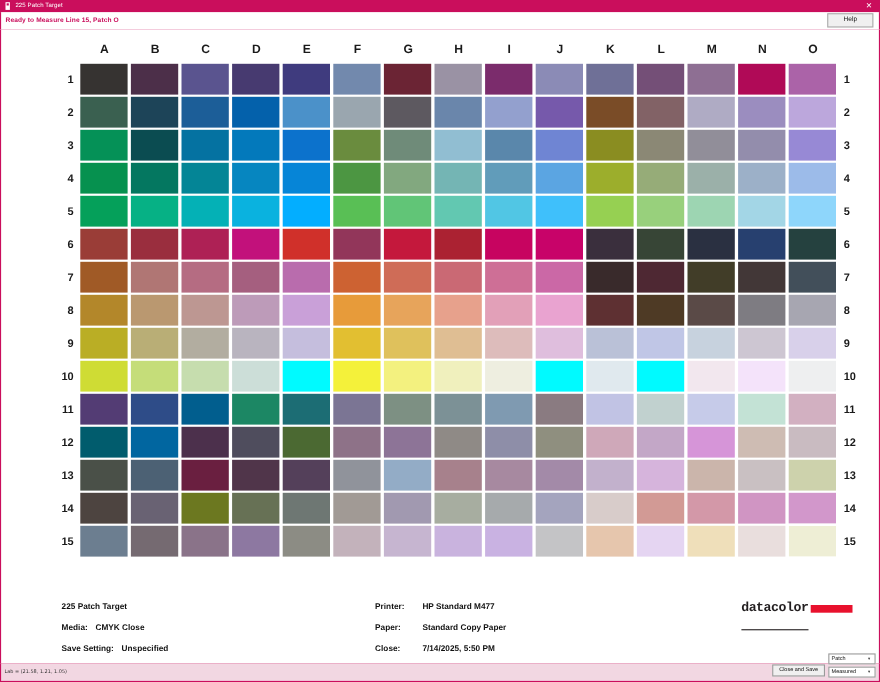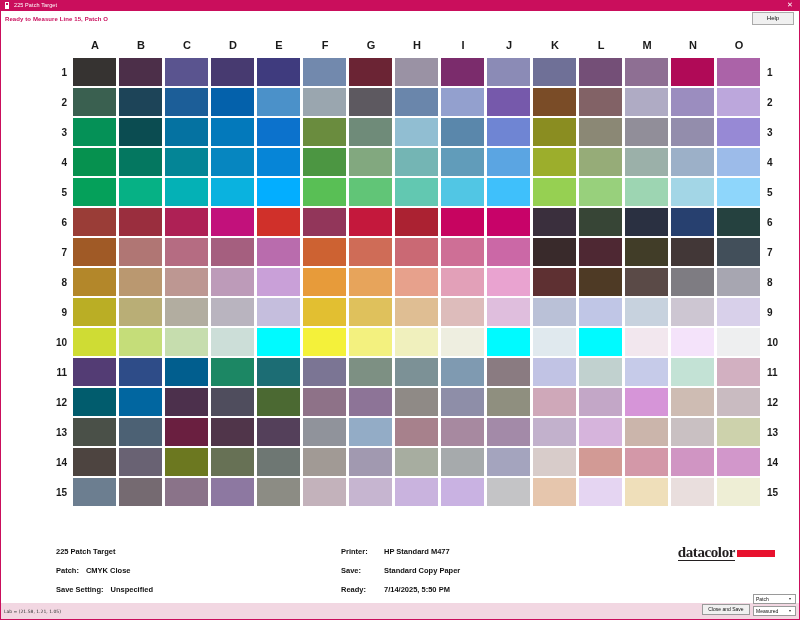--- a/index.html
+++ b/index.html
@@ -164,28 +164,28 @@
   #info-left  { left: 55px; top: 3px; }
   #info-right { left: 340px; top: 3px; }
   #info-right .lbl { min-width: 36px; }
   .logo {
     position: absolute;
     right: 24px; top: 7px;
     display: flex;
     align-items: flex-start;
   }
   .logo-word {
-    font-size: 15px;
+    font-size: 12px;
     font-weight: bold;
     color: #231f20;
     letter-spacing: -0.4px;
     border-bottom: 1.5px solid #231f20;
     line-height: 13px;
-    padding-bottom: 1px;
-    font-family: Liberation Serif, serif;
+    padding-bottom: 13px;
+    font-family: Liberation Mono, monospace;
   }
   .logo-bar {
     width: 38px; height: 7px;
     background: #e8112d;
     margin-left: 2px;
     margin-top: 4px;
   }
   
   .bottombar {
     height: 17px;
@@ -1028,40 +1028,40 @@
           </tbody>
       </table>
     </div>
 
     <div class="infoblock">
       <div class="infocol" id="info-left">
         <div class="line">
           <span class="lbl">225 Patch Target</span>
         </div>
         <div class="line">
-          <span class="lbl">Patch:</span>
+          <span class="lbl">Media:</span>
           <span class="val">CMYK Close</span>
         </div>
         <div class="line">
           <span class="lbl">Save Setting:</span>
           <span class="val">Unspecified</span>
         </div>
       </div>
 
       <div class="infocol" id="info-right">
         <div class="line">
           <span class="lbl">Printer:</span>
           <span class="val">HP Standard M477</span>
         </div>
         <div class="line">
-          <span class="lbl">Save:</span>
+          <span class="lbl">Paper:</span>
           <span class="val">Standard Copy Paper</span>
         </div>
         <div class="line">
-          <span class="lbl">Ready:</span>
+          <span class="lbl">Close:</span>
           <span class="val">7/14/2025, 5:50 PM</span>
         </div>
       </div>
 
       <div class="logo">
         <span class="logo-word">datacolor</span>
         <span class="logo-bar"></span>
       </div>
     </div>
 

